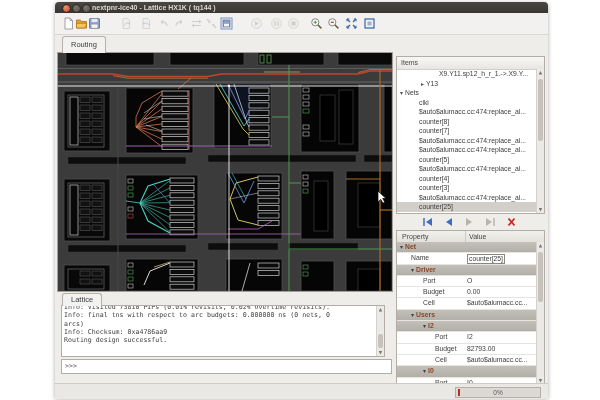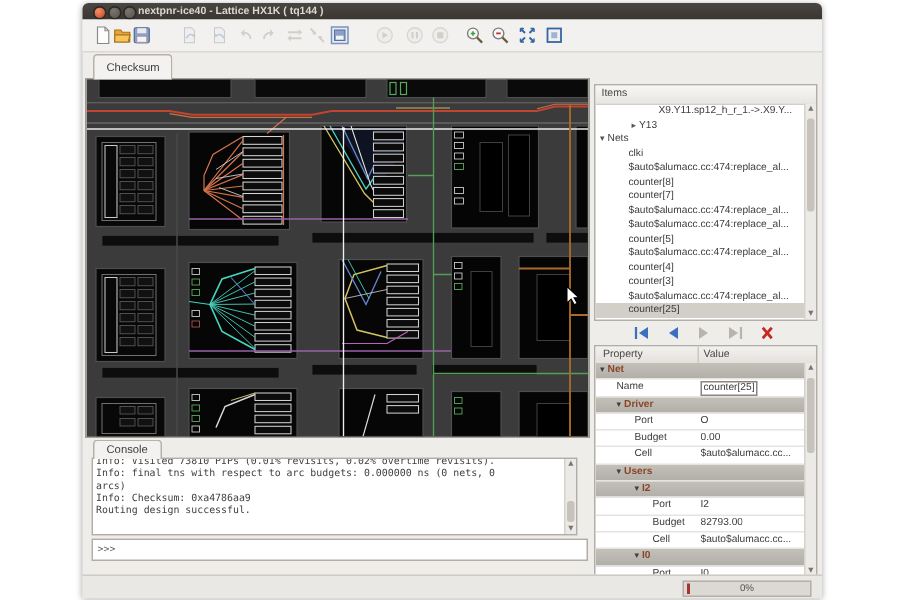--- a/index.html
+++ b/index.html
@@ -203,21 +203,21 @@
           </svg>
         </span>
         <span class="tbtn" style="margin-left: 5px;">
           <svg viewBox="0 0 13 13">
             <rect x="2" y="2" width="9" height="9" fill="none" stroke="#3465a4" stroke-width="1.2"></rect>
             <rect x="4.5" y="4.5" width="4" height="4" fill="#9db4d6"></rect>
           </svg>
         </span>
       </div>
 
-  <div class="tab" id="tab-graphics">Checksum</div>
+  <div class="tab" id="tab-graphics">Routing</div>
 
   <div class="canvas">
     <svg width="334" height="238" viewBox="0 0 334 238">
       <rect x="0" y="0" width="334" height="238" fill="#3b3b3b"></rect>
 
       <g fill="#0a0a0a" stroke="#4e4e4e" stroke-width="0.7">
         <rect x="8" y="-4" width="88" height="16"></rect>
             <rect x="112" y="-4" width="74" height="16"></rect>
         <rect x="200" y="-4" width="66" height="16"></rect>
             <rect x="280" y="-4" width="54" height="16"></rect>
@@ -451,21 +451,21 @@
             <path d="M322,126 H288"></path>
             <path d="M322,157 H334"></path>
       </g>
 
       <g transform="translate(320,138)">
         <polygon points="0,0 0,11 2.8,8.4 4.9,12.2 6.8,11.1 4.7,7.5 8,7.5" fill="#ffffff" stroke="#000000" stroke-width="0.7"></polygon>
       </g>
     </svg>
   </div>
 
-  <div class="tab" id="tab-console">Console</div>
+  <div class="tab" id="tab-console">Lattice</div>
   <div class="console-out">
     <div class="console-text" id="console-text">Info: Visited 73810 PIPs (0.01% revisits, 0.02% overtime revisits).
 Info: final tns with respect to arc budgets: 0.000000 ns (0 nets, 0
 arcs)
 Info: Checksum: 0xa4786aa9
 Routing design successful.</div>
     <div class="vscroll">
       <span class="arr" style="top:0;">▲</span>
       <span class="arr" style="bottom:0;">▼</span>
       <span class="thumb" style="bottom:8px;height:14px;"></span>

